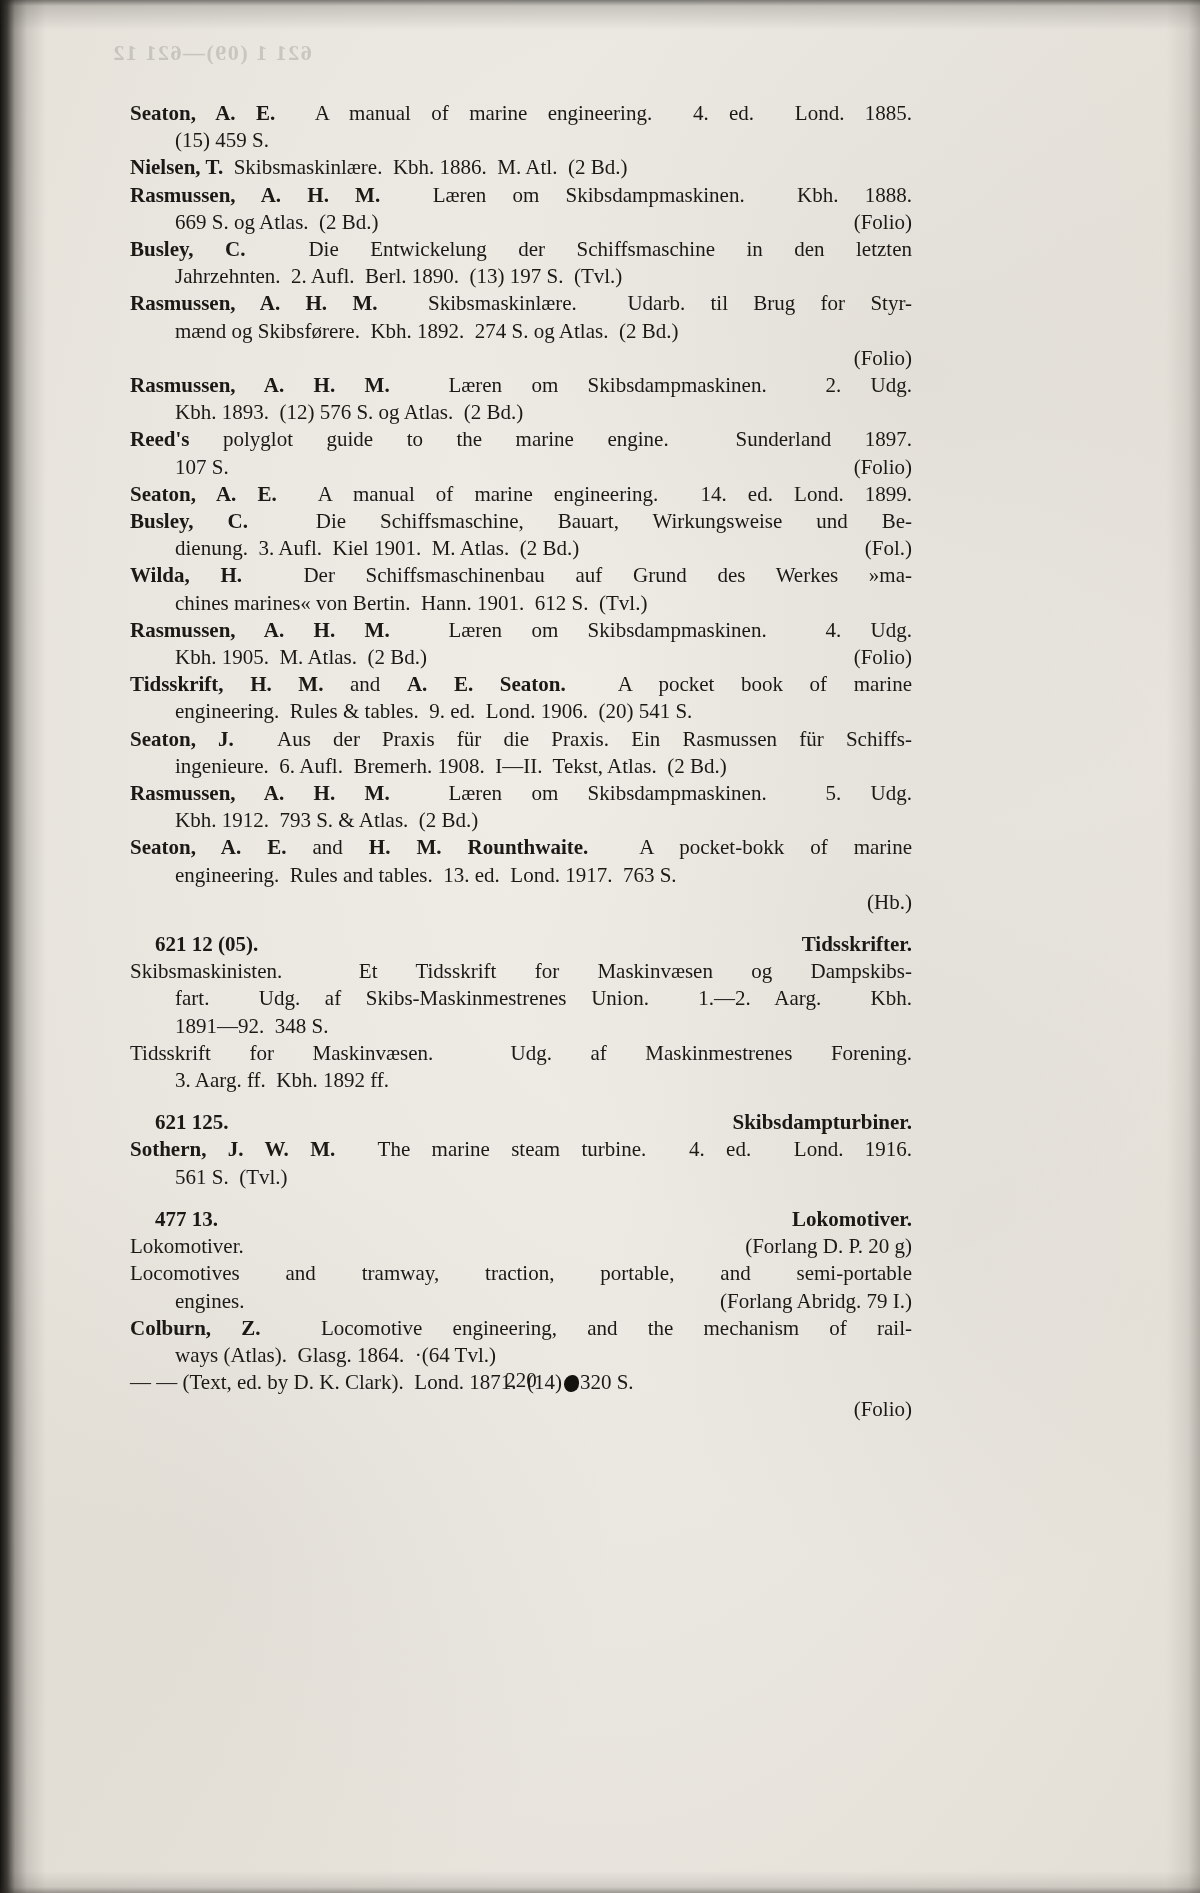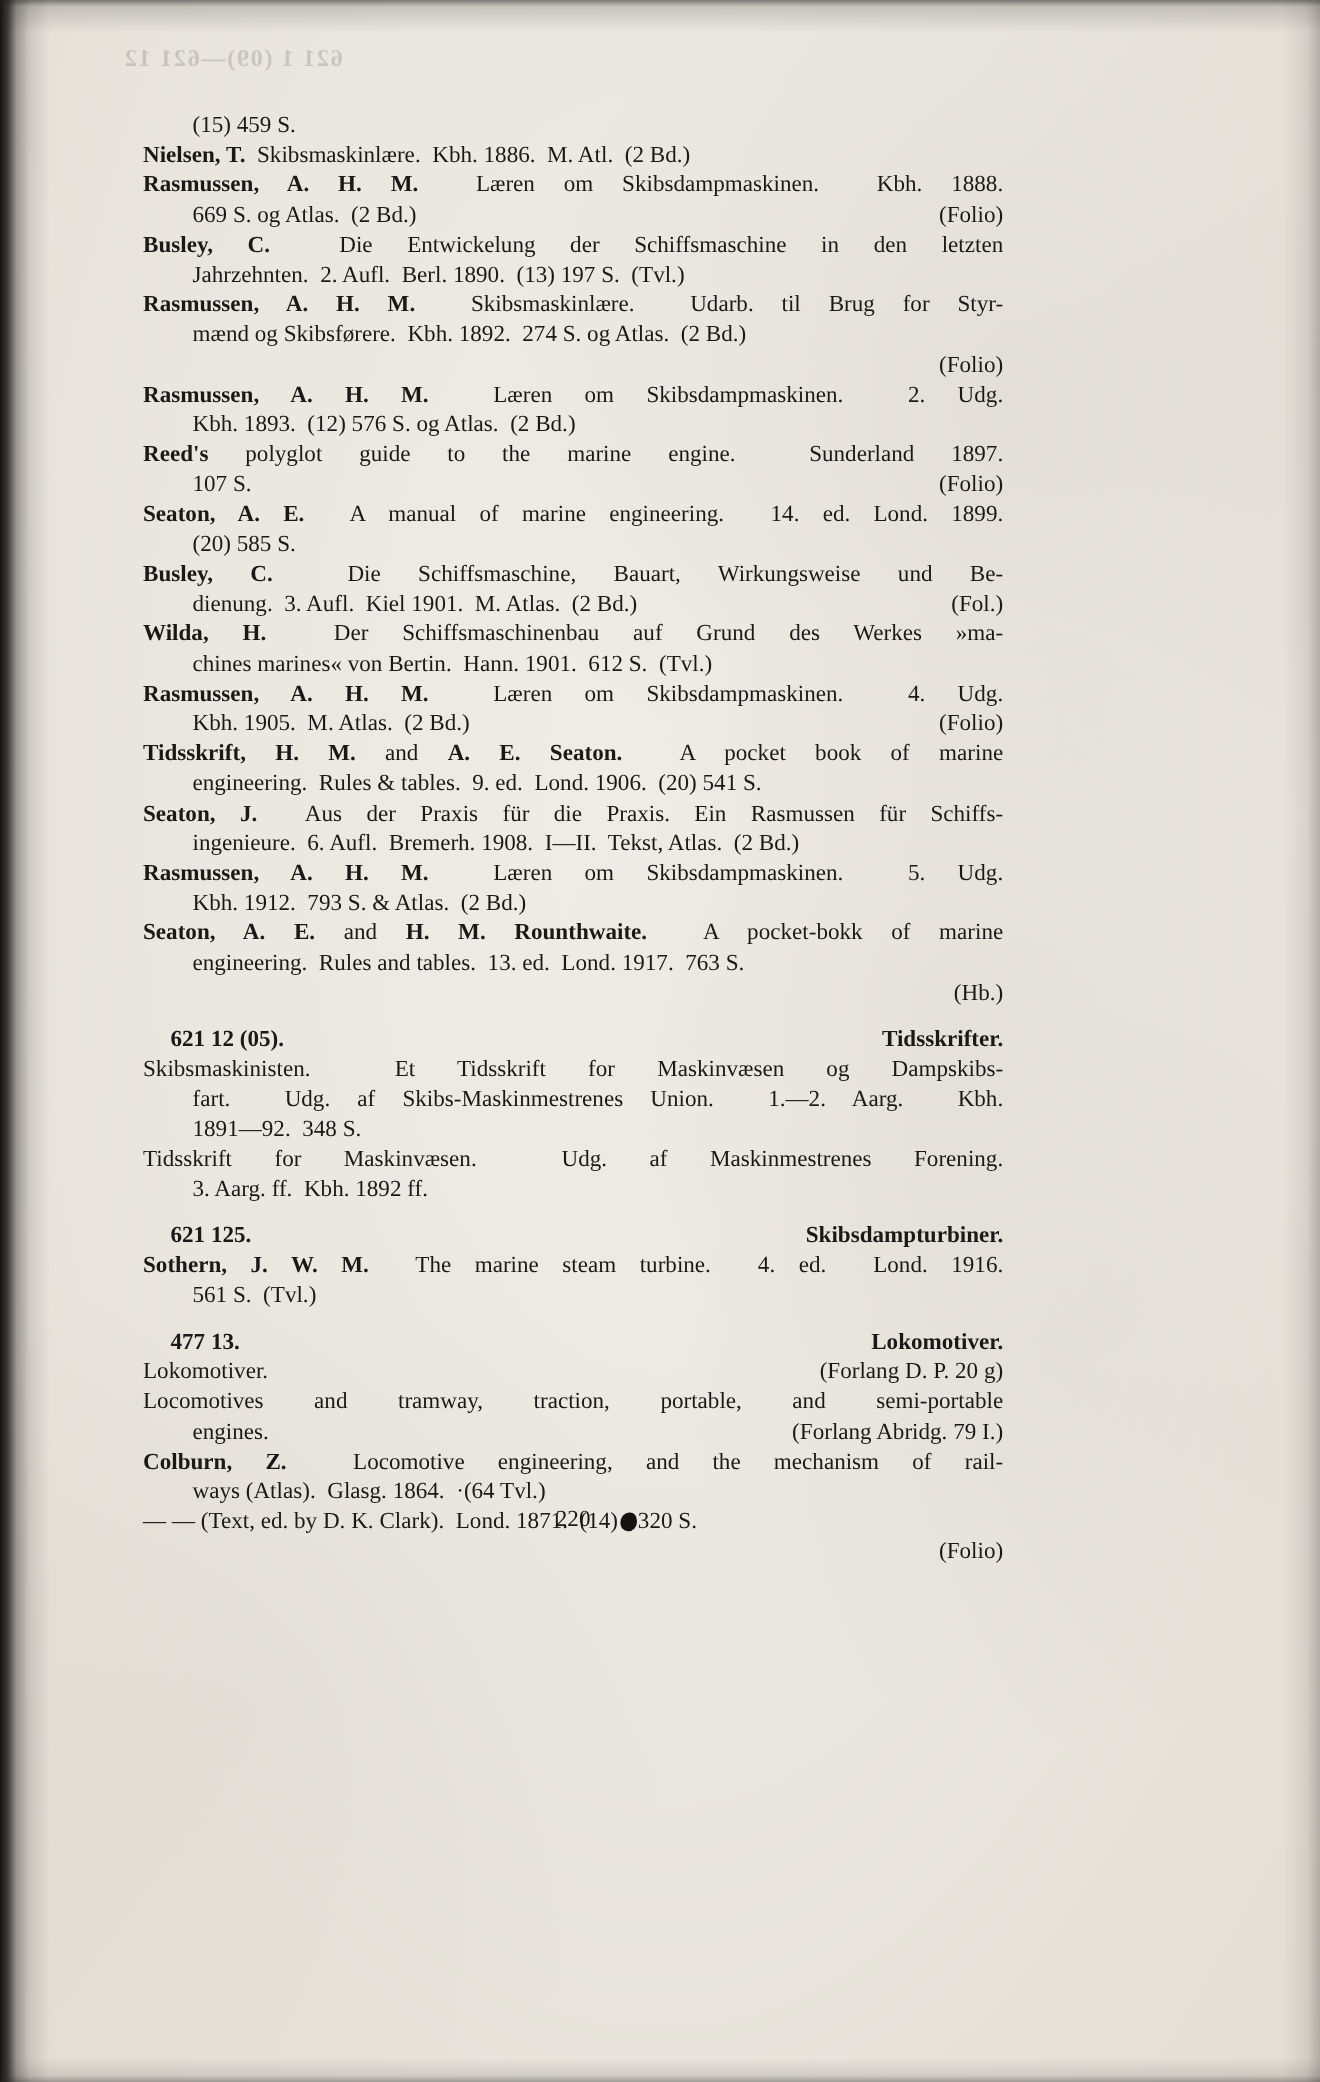--- a/index.html
+++ b/index.html
@@ -81,20 +81,21 @@
     text-align: center; font-size: 21px;
   }
 </style>
 </head>
 <body>
 
 <div class="page">
   <div class="ghost">621 1 (09)—621 12</div>
   <div class="text">
       <div class="bib-entry">
+        <div class="line jl"><span class="bold">Seaton, A. E.</span><span class="plain">  A manual of marine engineering.  4. ed.  Lond. 1885.</span></div>
         <div class="line indent"><span class="plain">(15) 459 S.</span></div>
       </div>
       <div class="bib-entry">
         <div class="line"><span class="bold">Nielsen, T.</span><span class="plain">  Skibsmaskinlære.  Kbh. 1886.  M. Atl.  (2 Bd.)</span></div>
       </div>
       <div class="bib-entry">
         <div class="line jl"><span class="bold">Rasmussen, A. H. M.</span><span class="plain">  Læren om Skibsdampmaskinen.  Kbh. 1888.</span></div>
         <div class="line indent"><span class="plain">669 S. og Atlas.  (2 Bd.)</span><span class="right-note">(Folio)</span></div>
       </div>
       <div class="bib-entry">
@@ -109,21 +110,20 @@
       <div class="bib-entry">
         <div class="line jl"><span class="bold">Rasmussen, A. H. M.</span><span class="plain">  Læren om Skibsdampmaskinen.  2. Udg.</span></div>
         <div class="line indent"><span class="plain">Kbh. 1893.  (12) 576 S. og Atlas.  (2 Bd.)</span></div>
       </div>
       <div class="bib-entry">
         <div class="line jl"><span class="bold">Reed's</span><span class="plain"> polyglot guide to the marine engine.  Sunderland 1897.</span></div>
         <div class="line indent"><span class="plain">107 S.</span><span class="right-note">(Folio)</span></div>
       </div>
       <div class="bib-entry">
         <div class="line jl"><span class="bold">Seaton, A. E.</span><span class="plain">  A manual of marine engineering.  14. ed. Lond. 1899.</span></div>
-        <div class="line indent"><span class="plain">(20) 585 S.</span></div>
       </div>
       <div class="bib-entry">
         <div class="line jl"><span class="bold">Busley, C.</span><span class="plain">  Die Schiffsmaschine, Bauart, Wirkungsweise und Be-</span></div>
         <div class="line indent"><span class="plain">dienung.  3. Aufl.  Kiel 1901.  M. Atlas.  (2 Bd.)</span><span class="right-note">(Fol.)</span></div>
       </div>
       <div class="bib-entry">
         <div class="line jl"><span class="bold">Wilda, H.</span><span class="plain">  Der Schiffsmaschinenbau auf Grund des Werkes »ma-</span></div>
         <div class="line indent"><span class="plain">chines marines« von Bertin.  Hann. 1901.  612 S.  (Tvl.)</span></div>
       </div>
       <div class="bib-entry">

